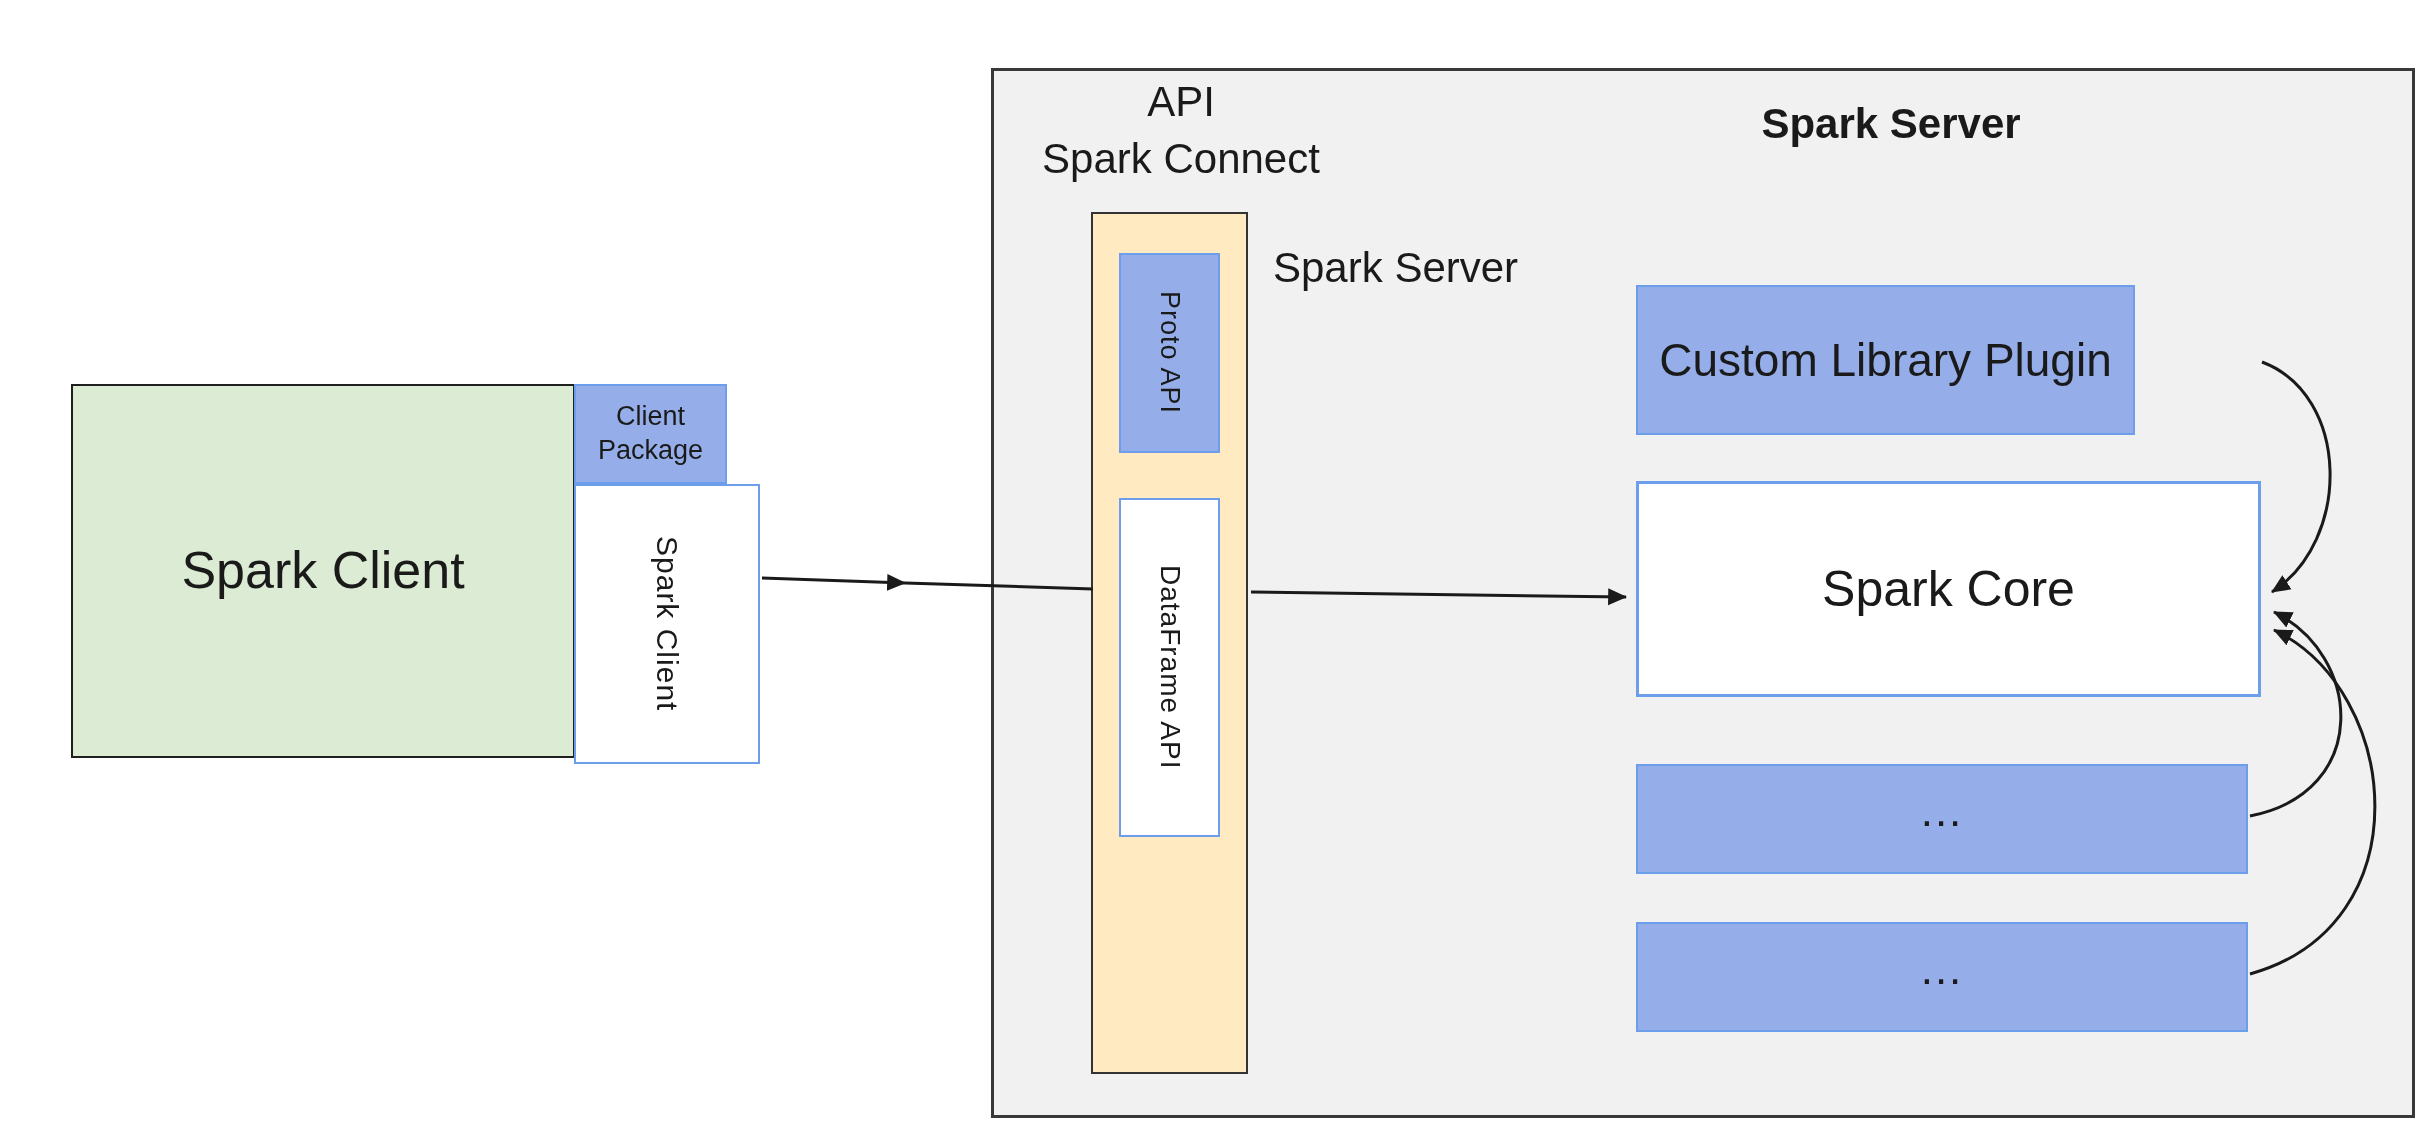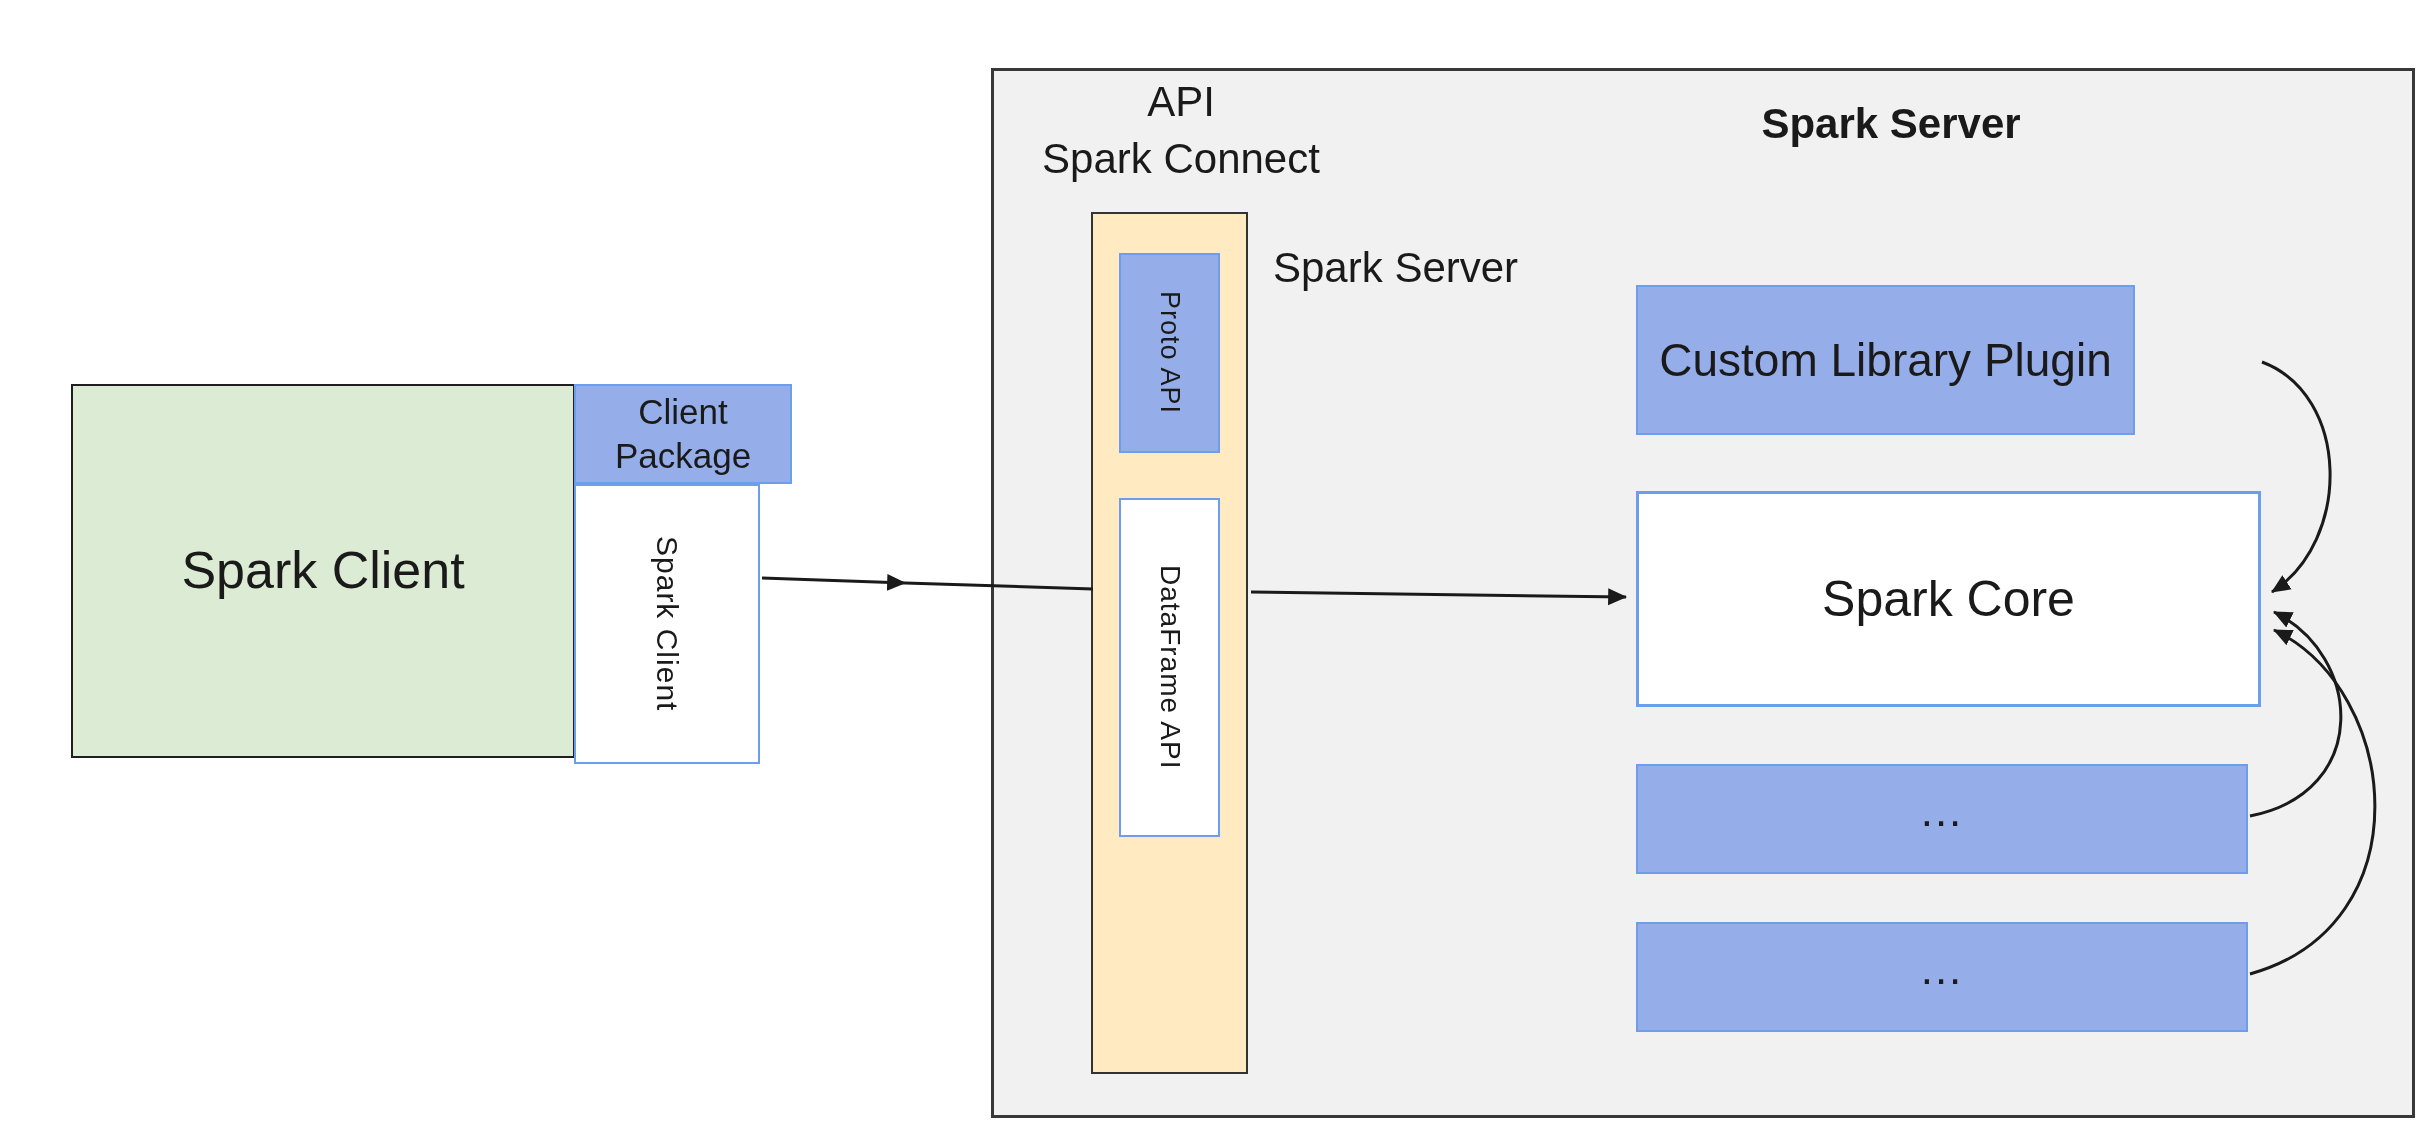--- a/index.html
+++ b/index.html
@@ -41,24 +41,24 @@
   
   .client-app-box {
     left: 71px; top: 384px; width: 504px; height: 374px;
     background: var(--green-fill);
     border: 2px solid #1f1f1f;
     font-size: 52px;
     line-height: 1.3;
     z-index: 2;
   }
   .client-package-box {
-    left: 574px; top: 384px; width: 218px; height: 100px;
-    background: var(--blue-fill);
-    border: 2px solid var(--blue-border);
-    font-size: 35px;
+    left: 574px; top: 384px; width: 153px; height: 100px;
+    background: var(--blue-fill);
+    border: 2px solid var(--blue-border);
+    font-size: 27px;
     line-height: 1.25;
     z-index: 3;
   }
   .spark-client-box {
     left: 574px; top: 484px; width: 186px; height: 280px;
     background: #ffffff;
     border: 2px solid var(--blue-border);
     z-index: 3;
   }
   .v-text {
@@ -113,21 +113,21 @@
     z-index: 4;
   }
   .plugin-box {
     left: 1636px; top: 285px; width: 499px; height: 150px;
     background: var(--blue-fill);
     border: 2px solid var(--blue-border);
     font-size: 46px;
     z-index: 3;
   }
   .core-box {
-    left: 1636px; top: 491px; width: 625px; height: 216px;
+    left: 1636px; top: 481px; width: 625px; height: 216px;
     background: #ffffff;
     border: 3px solid var(--blue-border);
     font-size: 50px;
     z-index: 3;
   }
   .more-box-1 {
     left: 1636px; top: 764px; width: 612px; height: 110px;
     background: var(--blue-fill);
     border: 2px solid var(--blue-border);
     font-size: 44px;

